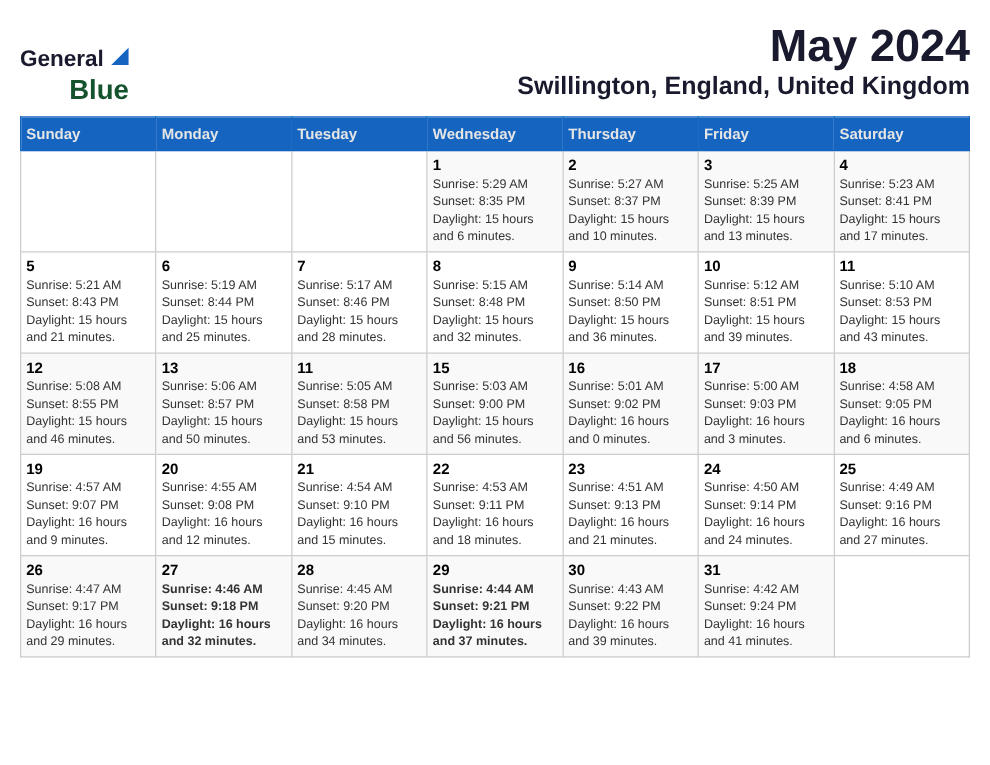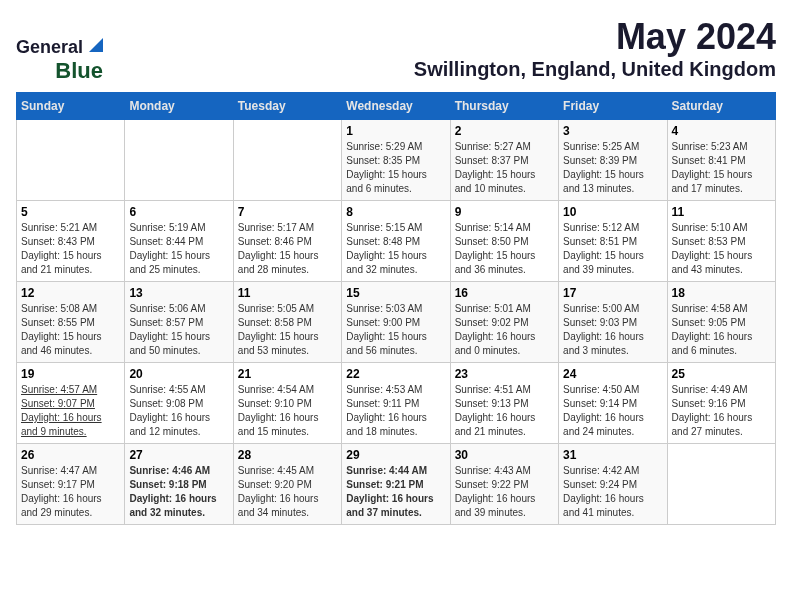--- a/index.html
+++ b/index.html
@@ -253,21 +253,21 @@
           <span class="day-number">18</span>
           <div class="day-info" style="white-space: pre-line;">Sunrise: 4:58 AM
 Sunset: 9:05 PM
 Daylight: 16 hours
 and 6 minutes.</div>
         </td>
       </tr>
       <tr>
         <td>
           <span class="day-number">19</span>
-          <div class="day-info" style="white-space: pre-line; text-decoration: underline;">Sunrise: 4:57 AM
+          <div class="day-info" style="white-space: pre-line;">Sunrise: 4:57 AM
 Sunset: 9:07 PM
 Daylight: 16 hours
 and 9 minutes.</div>
         </td>
         <td>
           <span class="day-number">20</span>
           <div class="day-info" style="white-space: pre-line;">Sunrise: 4:55 AM
 Sunset: 9:08 PM
 Daylight: 16 hours
 and 12 minutes.</div>

